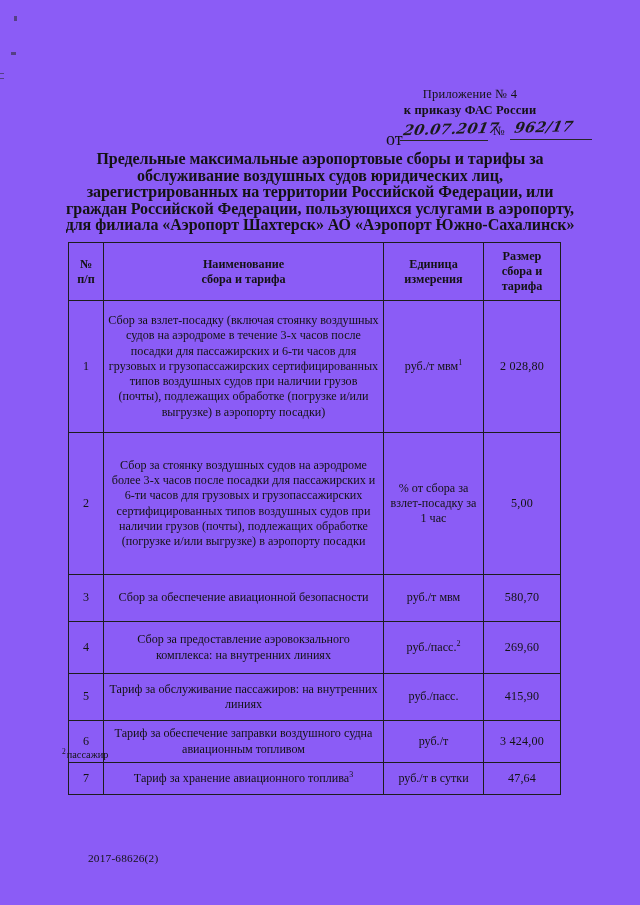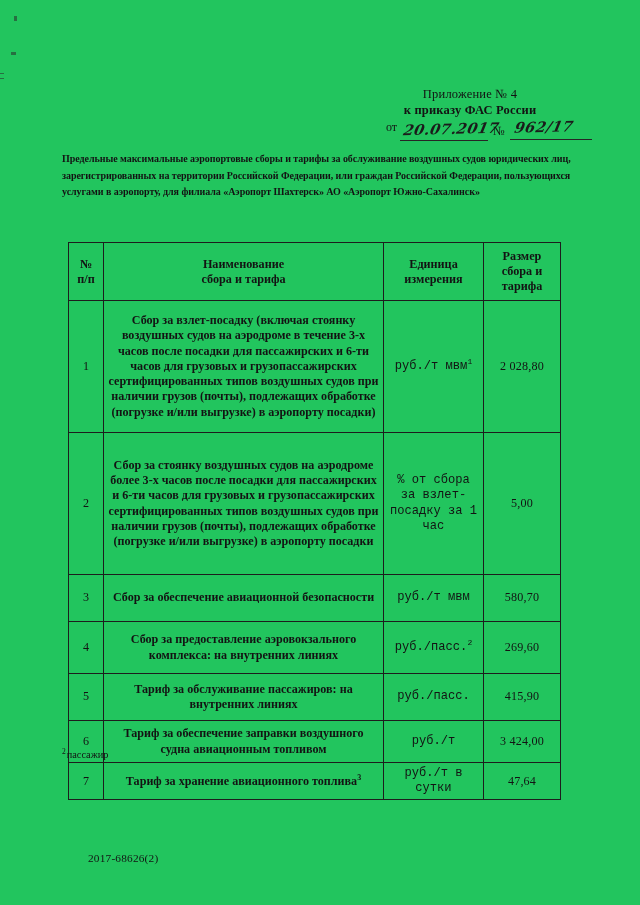--- a/index.html
+++ b/index.html
@@ -12,21 +12,21 @@
     height: 905px;
     position: relative;
     font-family: "Liberation Serif", "DejaVu Serif", serif;
     color: #131313;
     overflow: hidden;
   }
 
   .page {
     position: absolute;
     inset: 0;
-    background: #22c55e;
+    background: #8b5cf6;
   }
 
   
   .speckle {
     position: absolute;
     background: #2a2a2a;
     opacity: .55;
   }
   .sp1 { left: 14px;  top: 16px; width: 3px;  height: 5px; }
   .sp2 { left: 11px;  top: 52px; width: 5px;  height: 3px; }
@@ -49,22 +49,22 @@
   .order-line {
     position: relative;
     margin-top: 1px;
     height: 22px;
     text-align: left;
     padding-left: 54px;
   }
   .order-line .ot {
     position: absolute;
     left: 56px;
-    top: 0;
-    font-size: 12px;
+    top: 12px;
+    font-size: 18px;
   }
   
   .hand {
     position: absolute;
     font-family: "DejaVu Serif", serif;
     font-style: italic;
     font-weight: bold;
     font-size: 14.5px;
     color: #1b1b1b;
     transform: skewX(-13deg) rotate(-1.5deg);
@@ -86,22 +86,23 @@
   }
   .ul-a { left: 70px;  top: 21px; width: 88px; }
   .ul-b { left: 180px; top: 20px; width: 82px; }
 
   
   .doc-title {
     position: absolute;
     left: 62px;
     top: 151px;
     width: 516px;
+    text-align: center;
     font-weight: bold;
-    font-size: 10px;
+    font-size: 16px;
     line-height: 16.6px;
     letter-spacing: -0.05px;
   }
 
   
   .tbl-wrap {
     position: absolute;
     left: 68px;
     top: 242px;
     width: 492px;
@@ -129,22 +130,22 @@
     height: 53px;
     padding: 2px 2px;
   }
   table.rates tbody td {
     font-size: 12.1px;
     line-height: 15.2px;
     text-align: center;
     padding: 3px 4px;
   }
   td.num  { font-size: 12.4px; }
-  td.name { padding: 4px 6px; font-weight: bold; }
-  td.unit { font-size: 12.1px; font-family: Liberation Mono, monospace; }
+  td.name { padding: 4px 6px; }
+  td.unit { font-size: 12.1px; }
   td.amt  { font-size: 12.6px; letter-spacing: .2px; }
 
   .r1 td { height: 125px; }
   .r2 td { height: 135px; }
   .r3 td { height: 40px; }
   .r4 td { height: 45px; }
   .r5 td { height: 40px; }
   .r6 td { height: 35px; }
   .r7 td { height: 25px; }
 

